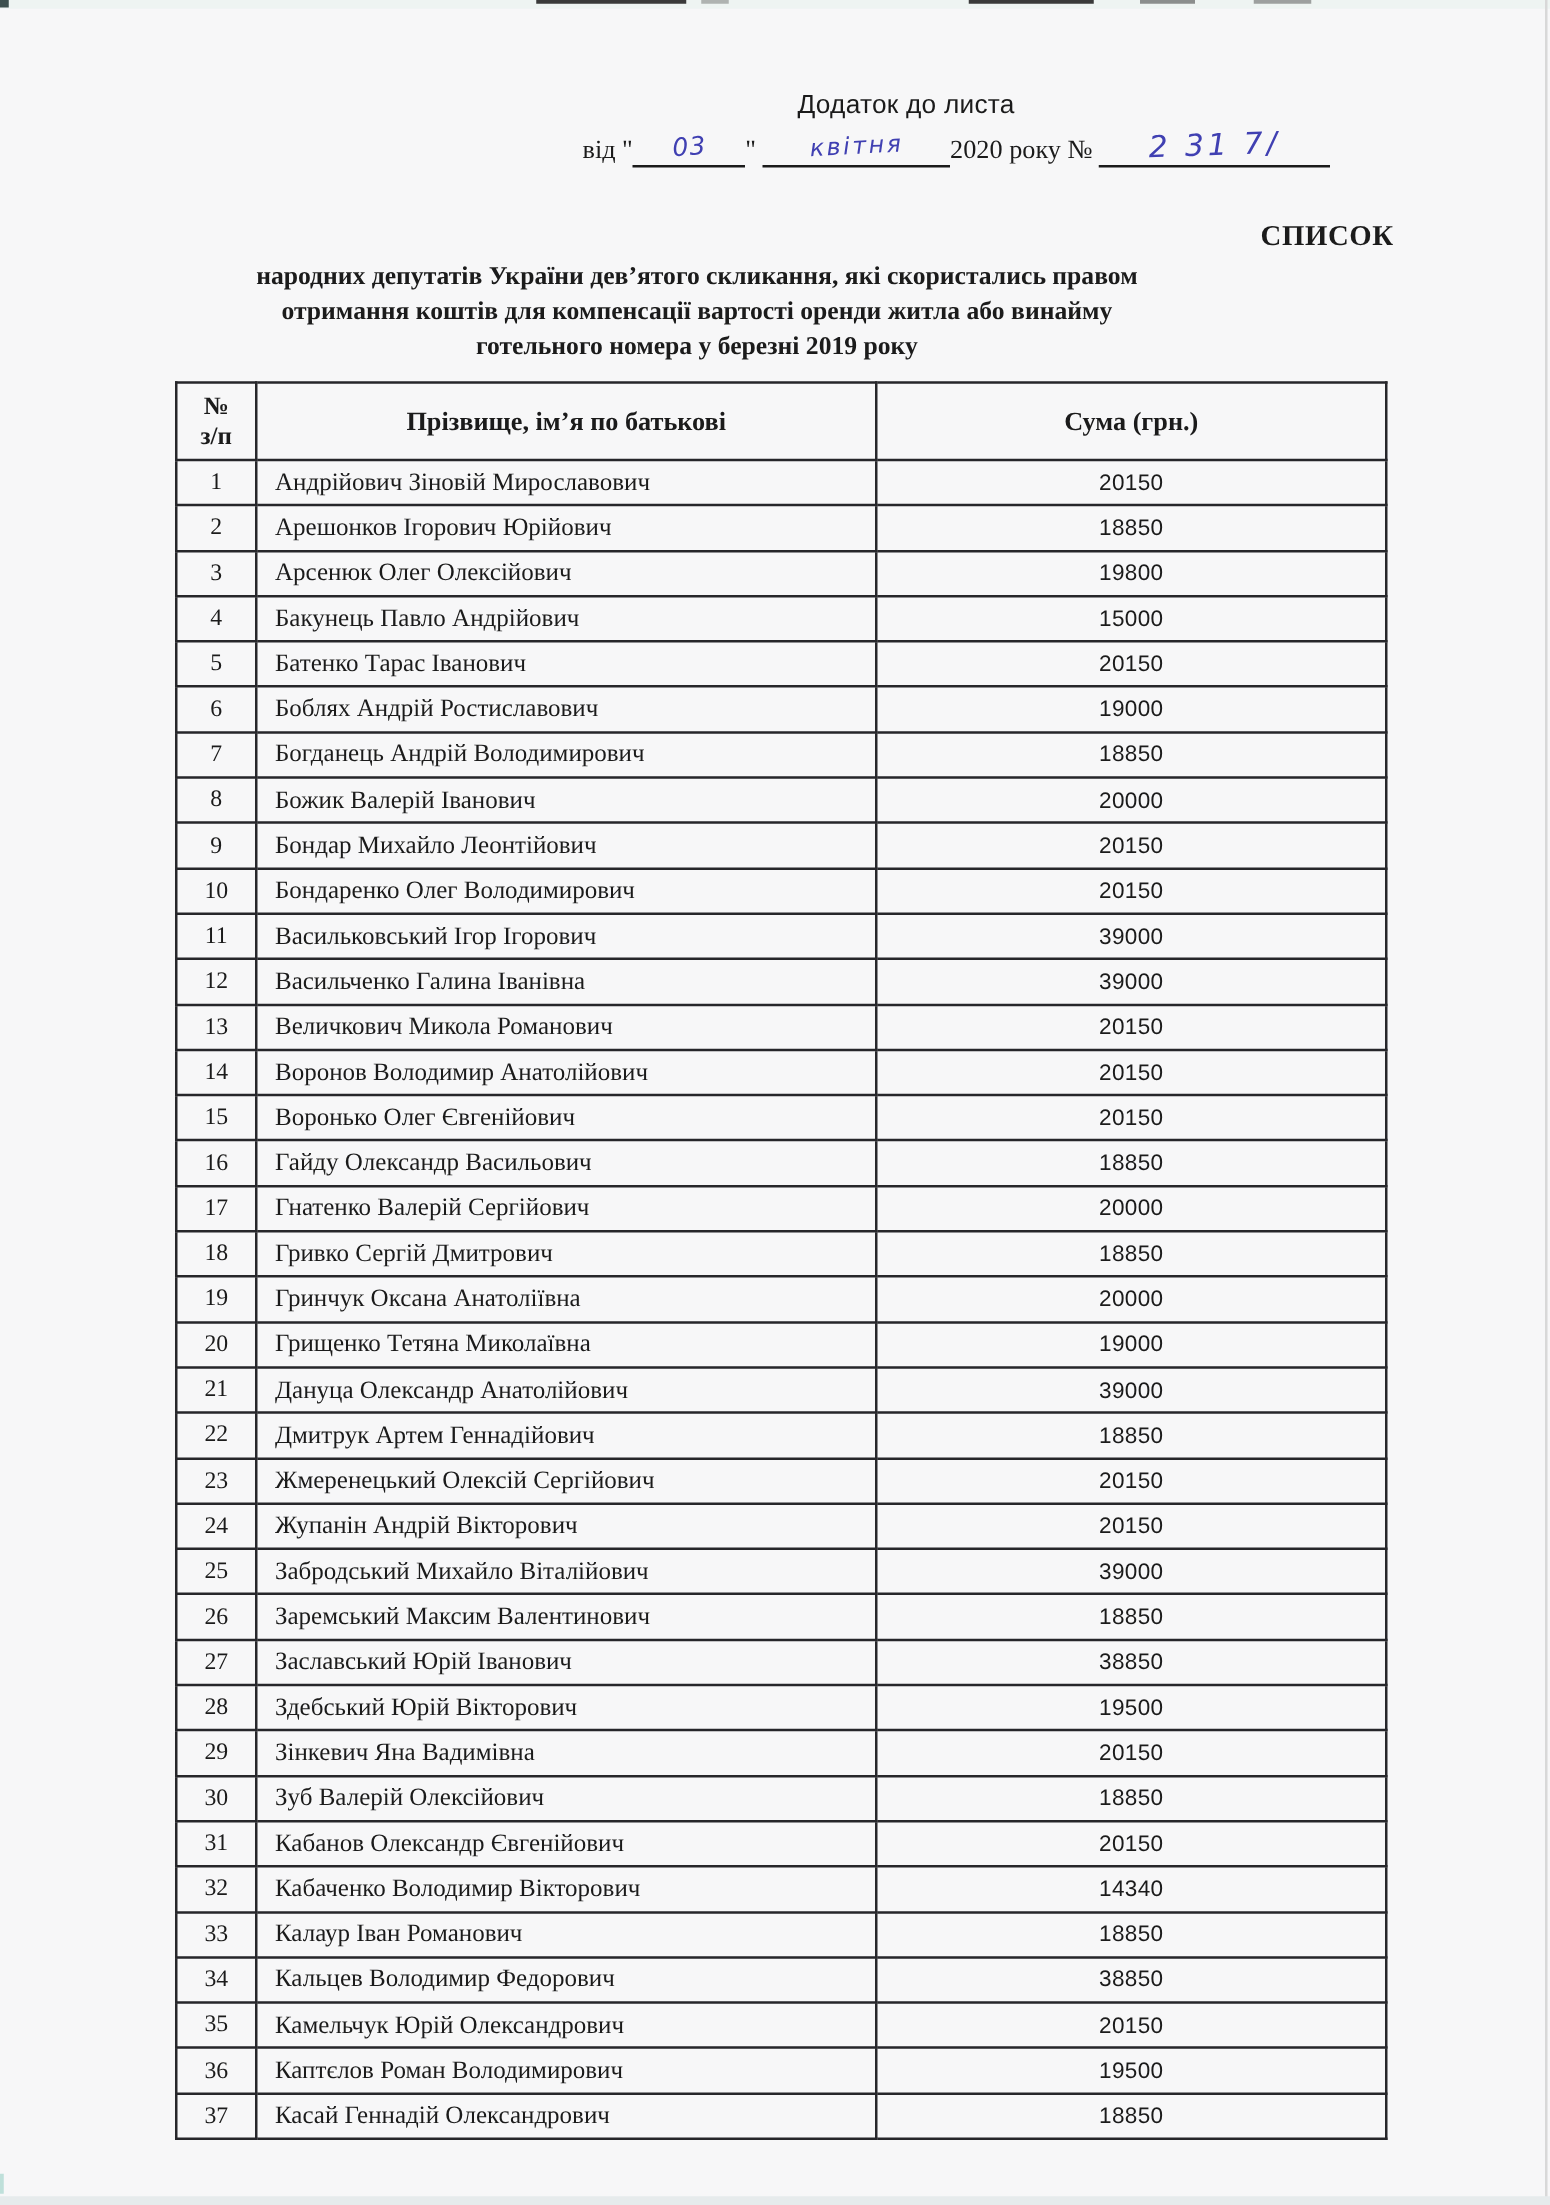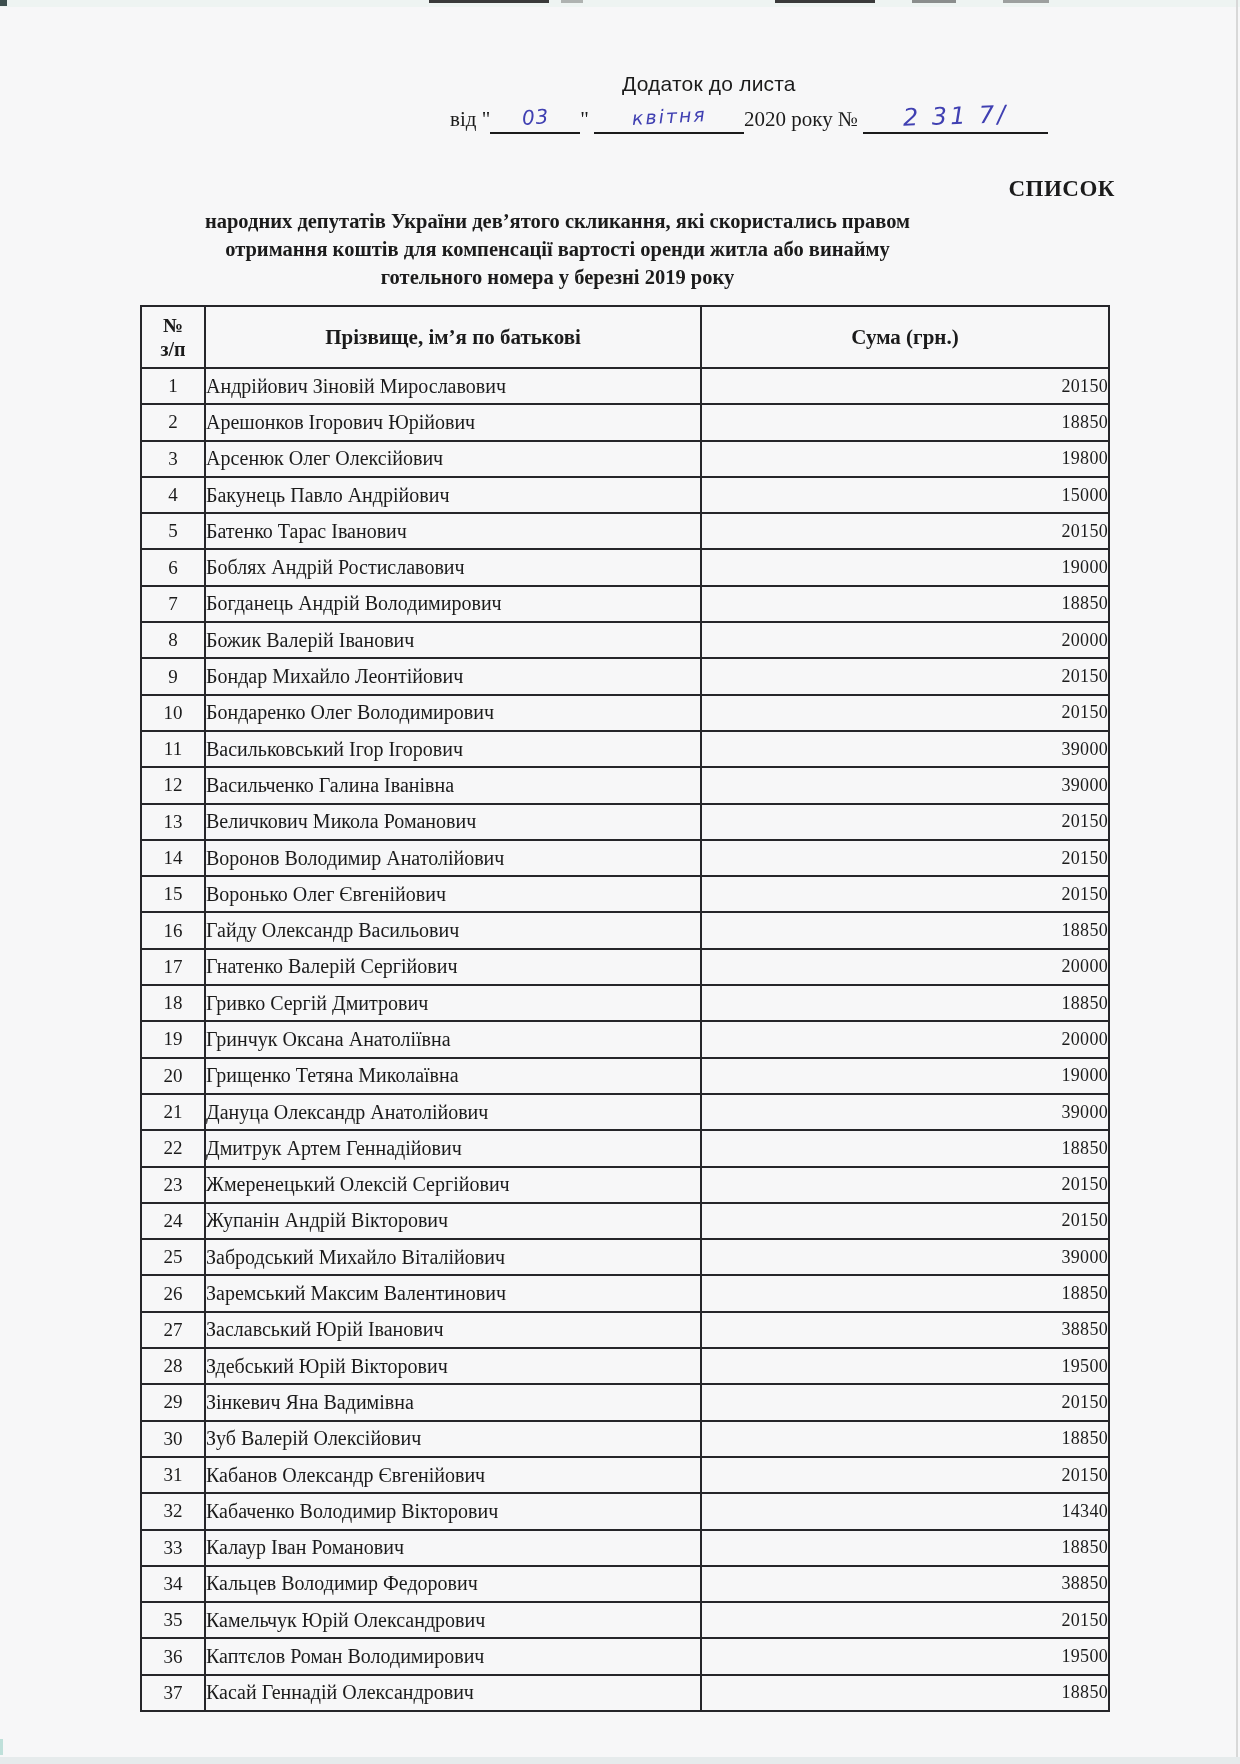--- a/index.html
+++ b/index.html
@@ -17,21 +17,21 @@
   .edge-dash.d1{left:429px;width:120px;}
   .edge-dash.d2{left:561px;width:22px;opacity:.35;}
   .edge-dash.d3{left:775px;width:100px;}
   .edge-dash.d4{left:912px;width:44px;opacity:.55;}
   .edge-dash.d5{left:1003px;width:46px;opacity:.45;}
   .right-edge-line{position:absolute;right:2px;top:0;width:2px;height:1764px;background:#d8d8d8;}
   .bottom-strip{position:absolute;left:0;bottom:0;width:1240px;height:7px;background:#e6ebec;}
   .bottom-speck{position:absolute;left:0;bottom:9px;width:3px;height:16px;background:#bfe0da;}
 
   
-  .annex{position:absolute;left:450px;top:72px;width:600px;font-size:21px;}
+  .annex{position:absolute;left:466px;top:72px;width:600px;font-size:21px;}
   .annex-line1{font-family:"Liberation Sans", sans-serif;margin-left:172px;letter-spacing:.2px;}
   .annex-line2{margin-top:8px;white-space:nowrap;}
   .blank{display:inline-block;border-bottom:2px solid #1b1b1b;text-align:center;vertical-align:baseline;position:relative;}
   .blank.day{width:90px;}
   .blank.month{width:150px;}
   .blank.number{width:185px;}
   .hand{
     font-family:"DejaVu Sans", sans-serif;
     font-style:italic;
     color:#4040b2;
@@ -52,22 +52,22 @@
   table{border-collapse:collapse;width:100%;table-layout:fixed;}
   col.c-num{width:64px;}
   col.c-name{width:496px;}
   col.c-sum{width:408px;}
   th,td{border:2px solid #26262a;padding:0;}
   thead tr{height:62px;}
   tbody tr{height:36.3px;}
   th{font-size:21px;font-weight:bold;vertical-align:middle;}
   th .num-stack{display:flex;flex-direction:column;line-height:24px;font-size:20px;}
   td.cell-num{text-align:center;font-size:19px;}
-  td.cell-name{font-size:20px;}
-  td.cell-sum{text-align:right;font-family:Liberation Serif, serif;font-size:18px;letter-spacing:.3px;}
+  td.cell-name{font-size:20px;padding-left:14px;}
+  td.cell-sum{text-align:center;font-family:Liberation Sans, sans-serif;font-size:18px;letter-spacing:.3px;}
 </style>
 </head>
 <body>
 
 <div class="top-tinge"></div>
 <div class="corner-speck"></div>
 <div class="edge-dash d1"></div>
 <div class="edge-dash d2"></div>
 <div class="edge-dash d3"></div>
 <div class="edge-dash d4"></div>

